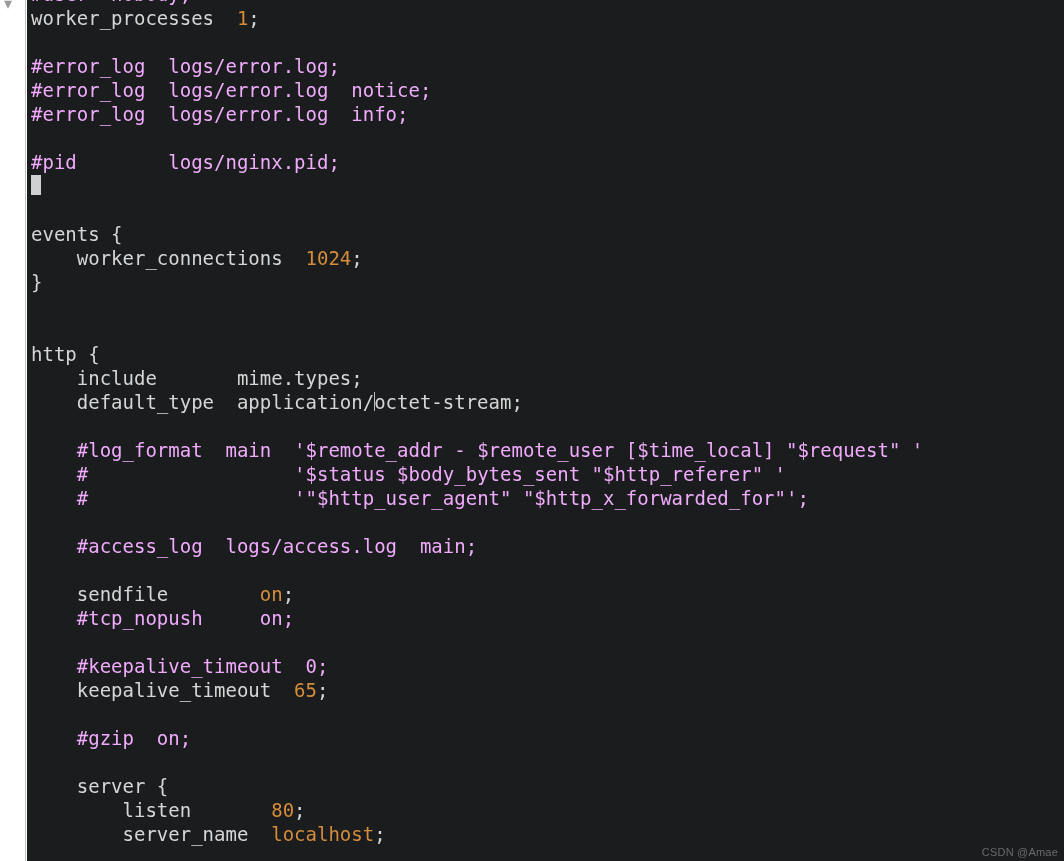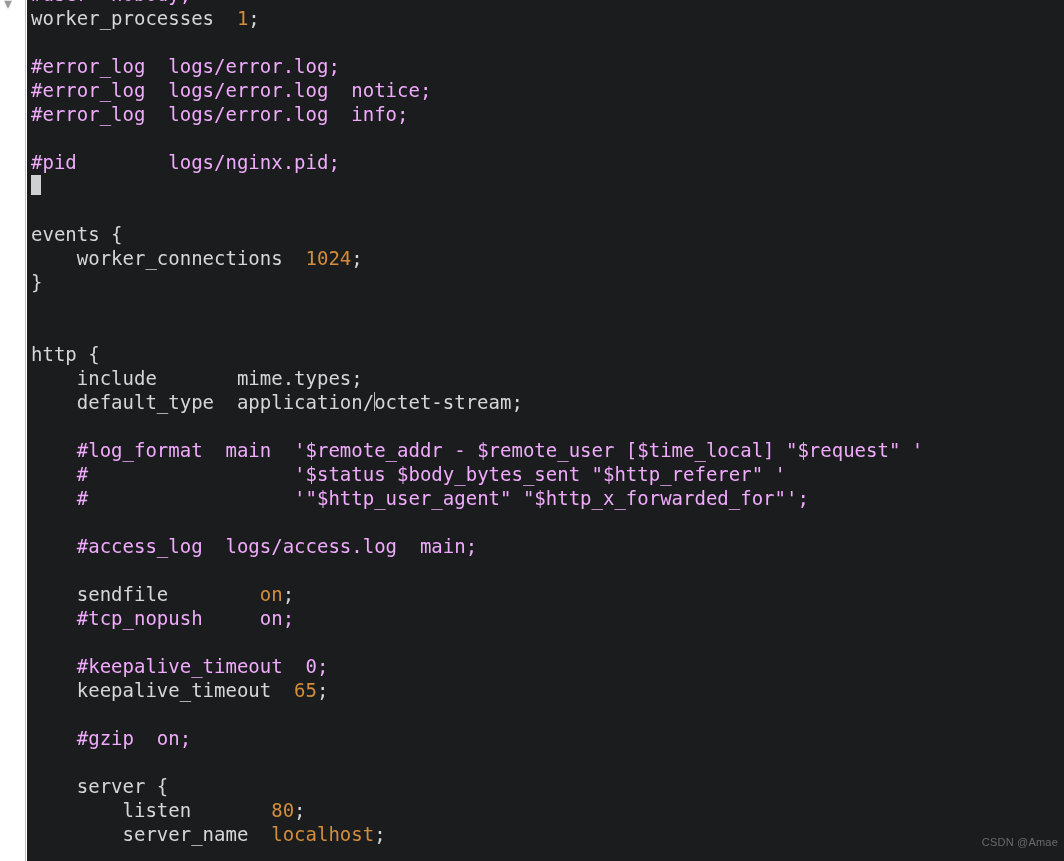--- a/index.html
+++ b/index.html
@@ -42,21 +42,21 @@
     .c-plain   { color: #d6d6d6; }
     .c-value   { color: #d48d3a; }
     .caret {
       display: inline-block;
       width: 10px; height: 20px;
       background: #cfd0d1;
       vertical-align: -2px;
     }
     .watermark {
       position: absolute;
-      right: 6px; bottom: 13px;
+      right: 6px; bottom: 3px;
       font-family: Arial, sans-serif;
       font-size: 11px;
       color: #6a6b6c;
       letter-spacing: 0.2px;
     }
     .text-cursor {
       display: inline-block;
       width: 0;
       height: 19px;
       border-left: 1px solid #bdbdbd;

